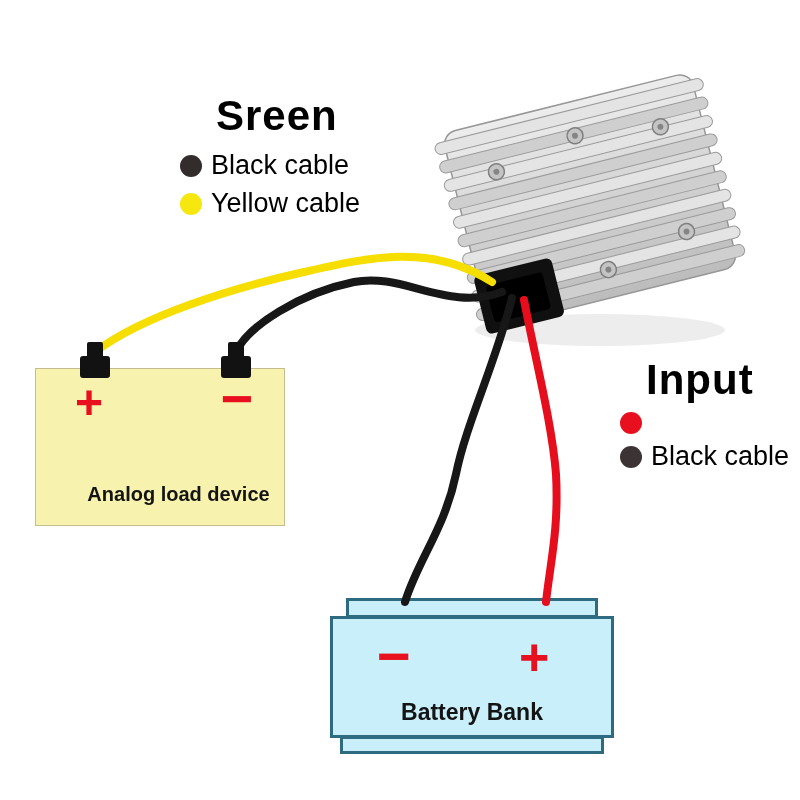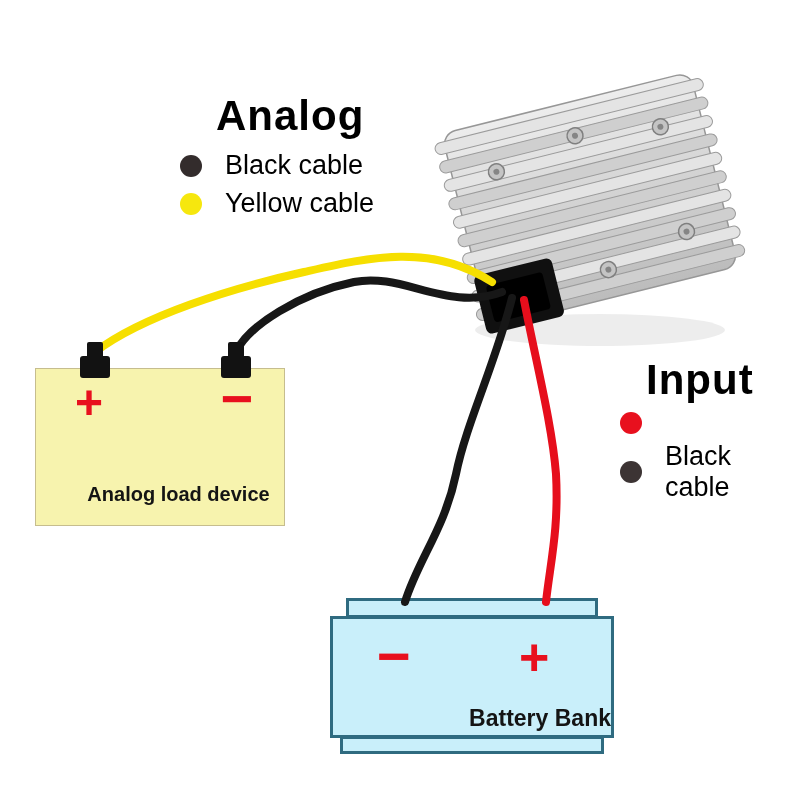--- a/index.html
+++ b/index.html
@@ -16,26 +16,26 @@
   .load-line1 { position:absolute; left:0; top:72px;  width:100%; text-align:center; font-size:21px; font-weight:bold; color:#141414; }
   .load-line2 { position:absolute; left:0; top:114px; width:100%; text-align:center; font-size:20px; font-weight:bold; color:#141414;padding-left:37px; }
 
   
   .battery { position:absolute; left:330px; top:598px; width:284px; height:158px; z-index:1; }
   .battery-lid  { position:absolute; left:16px; top:0;     width:252px; height:20px;  border:3px solid; }
   .battery-body { position:absolute; left:0;    top:18px;  width:284px; height:122px; border:3px solid; }
   .battery-base { position:absolute; left:10px; top:138px; width:264px; height:18px;  border:3px solid; }
   .bat-minus { position:absolute; left:44px;  top:8px;  font-size:58px; font-weight:bold; line-height:1; }
   .bat-plus  { position:absolute; left:186px; top:12px; font-size:52px; font-weight:bold; line-height:1; }
-  .bat-label { position:absolute; left:0; top:86px; width:100%; text-align:right; font-size:23px; font-weight:bold; color:#141414; }
+  .bat-label { position:absolute; left:0; top:80px; width:100%; text-align:center; font-size:23px; font-weight:bold; color:#141414; }
 
   
   .legend { position:absolute; z-index:3; }
   .legend-title { font-size:42px; font-weight:bold; color:#000; letter-spacing:1px; }
-  .legend-row { display:flex; align-items:center; gap:23px; margin-top:7px; }
+  .legend-row { display:flex; align-items:center; gap:9px; margin-top:7px; }
   .dot { width:22px; height:22px; border-radius:50%; flex:0 0 auto; }
   .legend-label { font-size:27px; color:#000; }
   .output-legend { left:180px; top:92px; }
   .output-legend .legend-title { margin-left:36px; margin-bottom:10px; }
   .input-legend  { left:620px; top:356px; }
   .input-legend  .legend-title { margin-left:26px; margin-bottom:8px; }
 </style>
 </head>
 <body>
 
@@ -121,21 +121,21 @@
       <rect x="87" y="342" width="16" height="16" rx="2" fill="#121212"></rect>
       <rect x="80" y="356" width="30" height="22" rx="3" fill="#121212"></rect>
     </g>
     <g>
       <rect x="228" y="342" width="16" height="16" rx="2" fill="#121212"></rect>
       <rect x="221" y="356" width="30" height="22" rx="3" fill="#121212"></rect>
     </g>
   </svg>
 
   <div class="legend output-legend">
-    <div class="legend-title">Analog</div>
+    <div class="legend-title">Sreen</div>
     <div class="legend-row">
       <span class="dot" style="background: rgb(51, 44, 44);"></span>
       <span class="legend-label">Black cable</span>
     </div>
     <div class="legend-row">
       <span class="dot" style="background: rgb(246, 231, 14);"></span>
       <span class="legend-label">Yellow cable</span>
     </div>
   </div>
 

